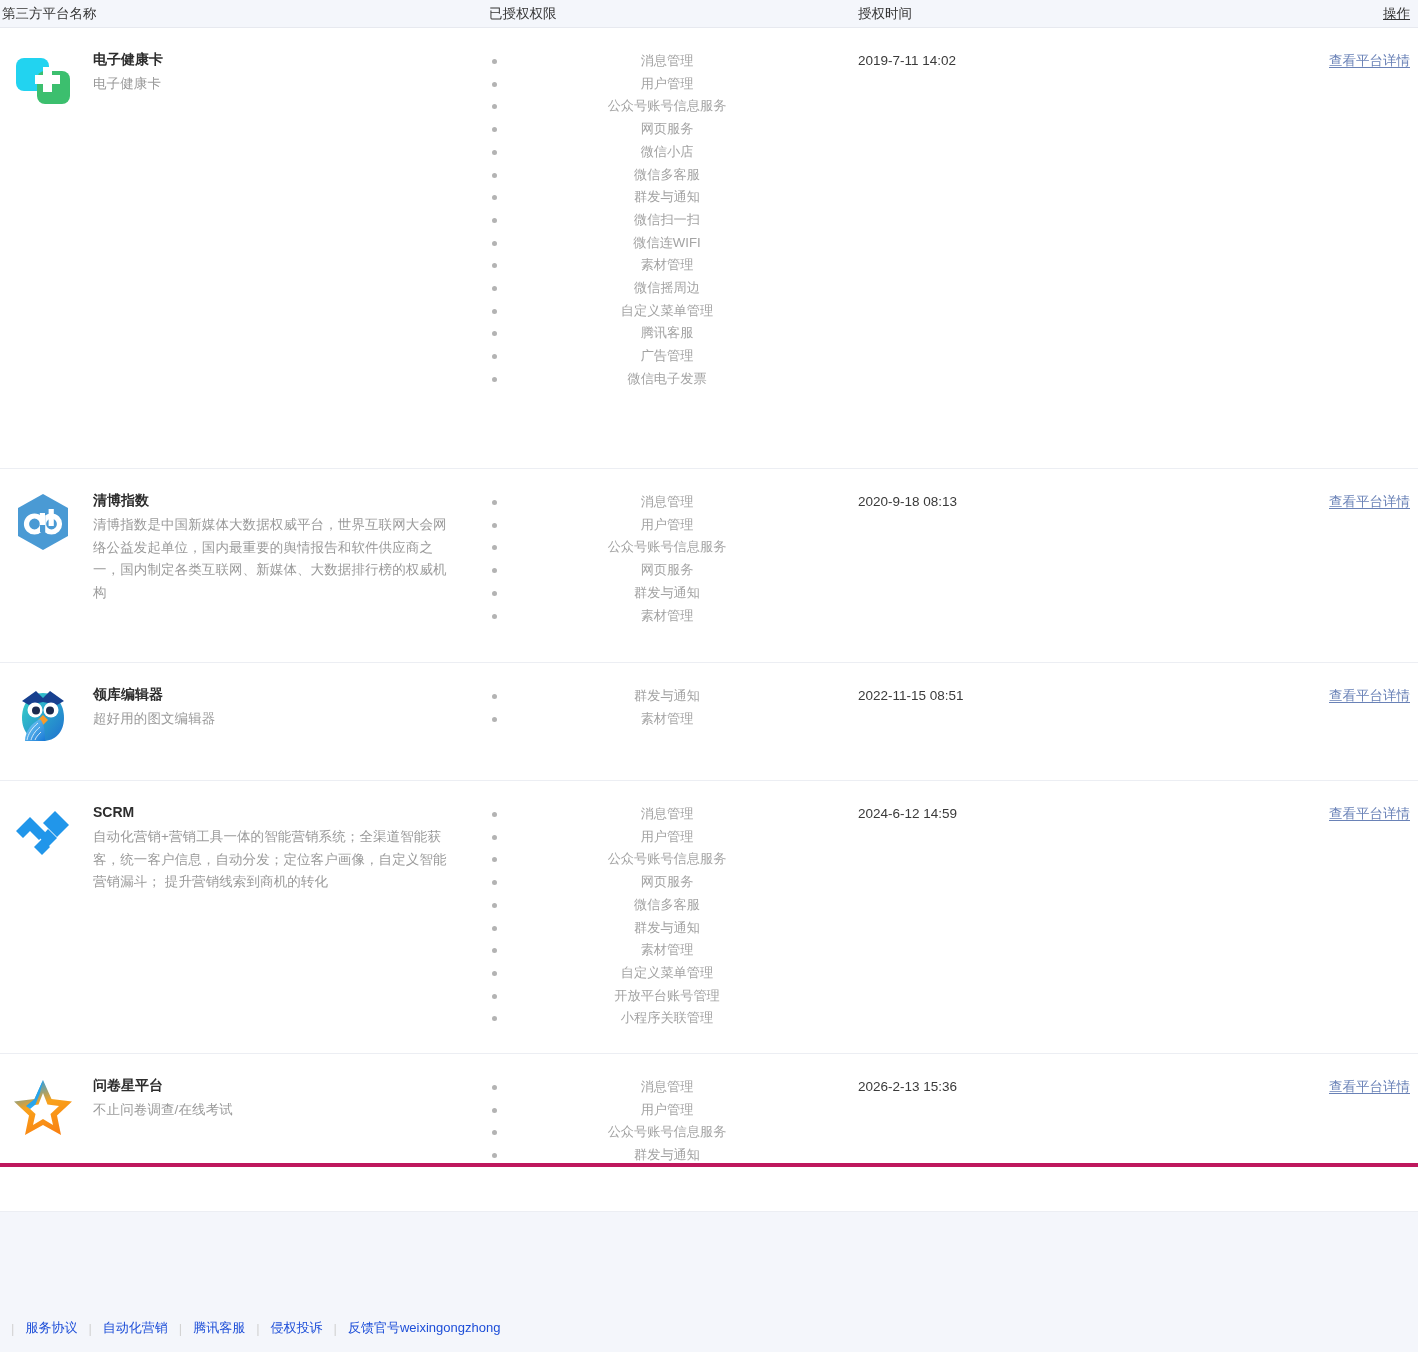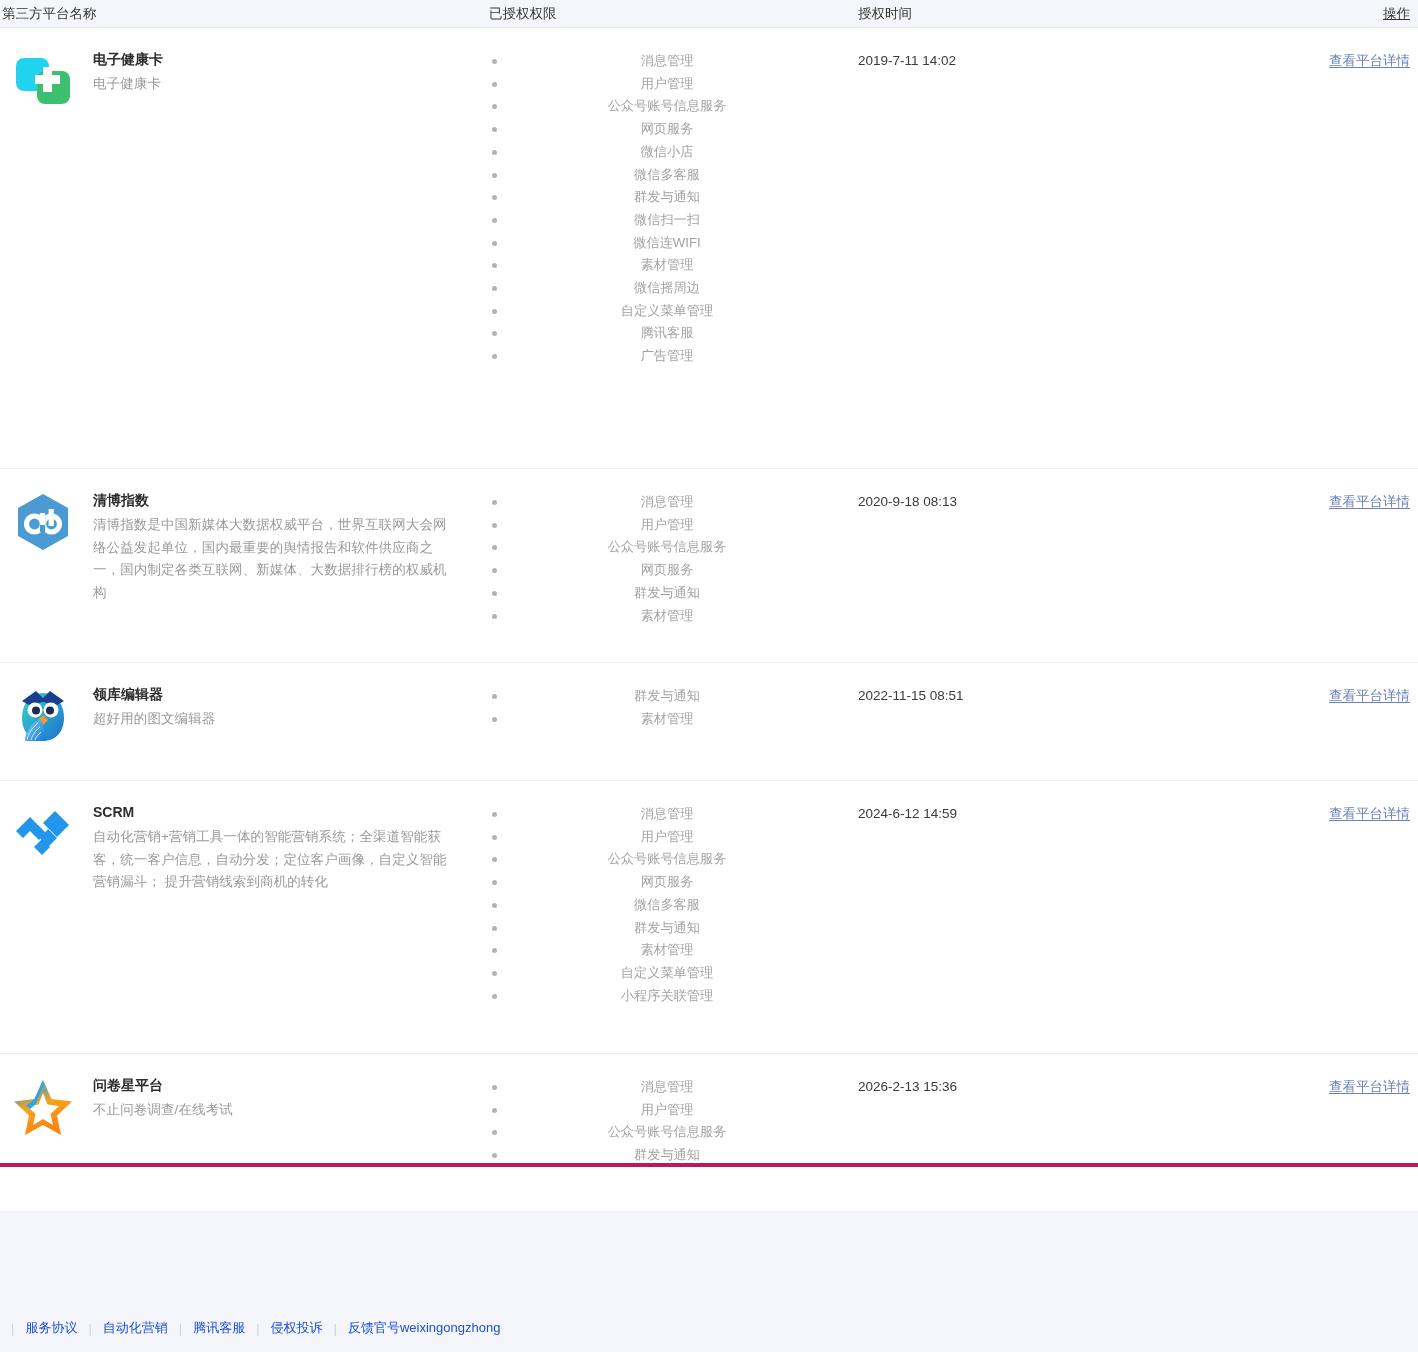--- a/index.html
+++ b/index.html
@@ -188,20 +188,21 @@
           <div class="perm-item">微信小店</div>
           <div class="perm-item">微信多客服</div>
           <div class="perm-item">群发与通知</div>
           <div class="perm-item">微信扫一扫</div>
           <div class="perm-item">微信连WIFI</div>
           <div class="perm-item">素材管理</div>
           <div class="perm-item">微信摇周边</div>
           <div class="perm-item">自定义菜单管理</div>
           <div class="perm-item">腾讯客服</div>
           <div class="perm-item">广告管理</div>
+          <div class="perm-item">微信电子发票</div>
         </div>
     <div class="cell-time">2019-7-11 14:02</div>
     <div class="cell-act">
       <span class="detail-link">查看平台详情</span>
     </div>
   </div>
       <div class="row" style="height: 194px;">
     <div class="cell-name">
       <div class="logo-wrap">
     <svg class="ico" viewBox="0 0 62 62">
@@ -295,20 +296,21 @@
     </div>
     <div class="cell-perm">
           <div class="perm-item">消息管理</div>
           <div class="perm-item">用户管理</div>
           <div class="perm-item">公众号账号信息服务</div>
           <div class="perm-item">网页服务</div>
           <div class="perm-item">微信多客服</div>
           <div class="perm-item">群发与通知</div>
           <div class="perm-item">素材管理</div>
           <div class="perm-item">自定义菜单管理</div>
+          <div class="perm-item">开放平台账号管理</div>
           <div class="perm-item">小程序关联管理</div>
         </div>
     <div class="cell-time">2024-6-12 14:59</div>
     <div class="cell-act">
       <span class="detail-link">查看平台详情</span>
     </div>
   </div>
       <div class="row" style="height: 113px;">
     <div class="cell-name">
       <div class="logo-wrap">

